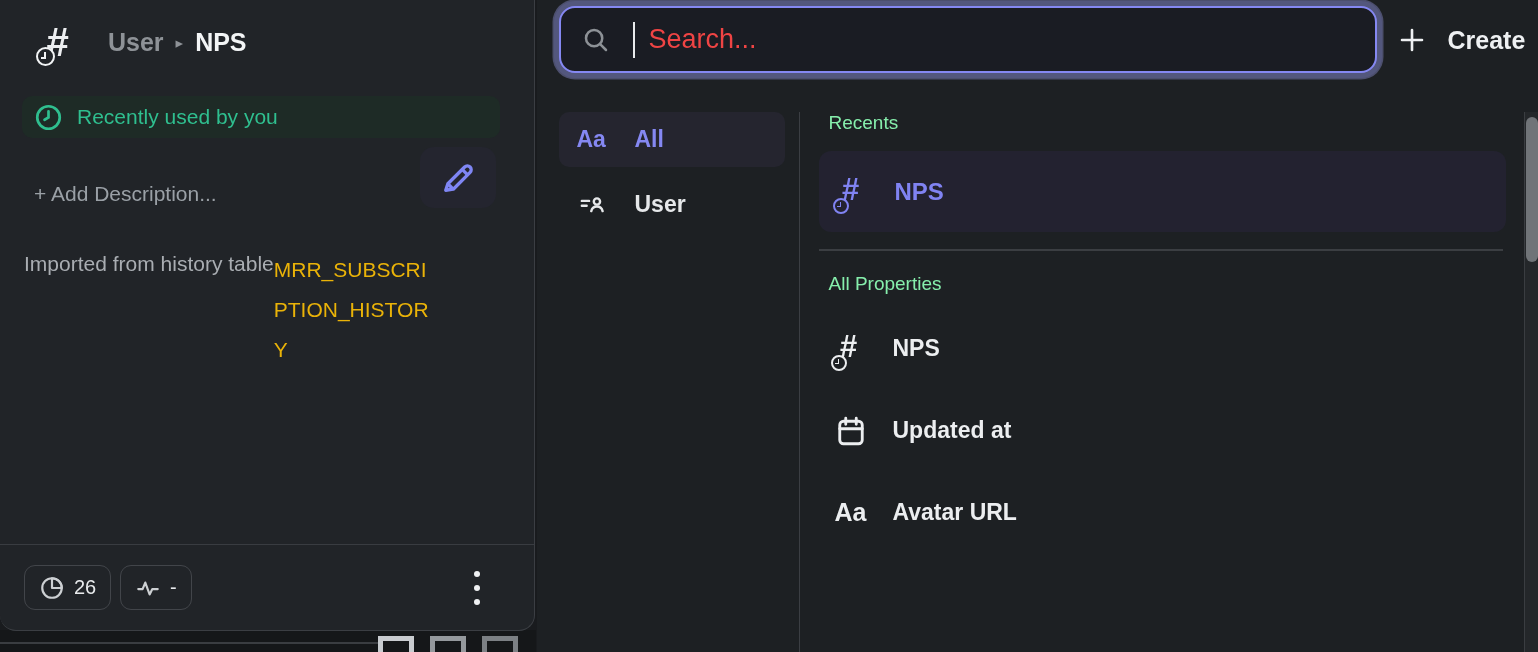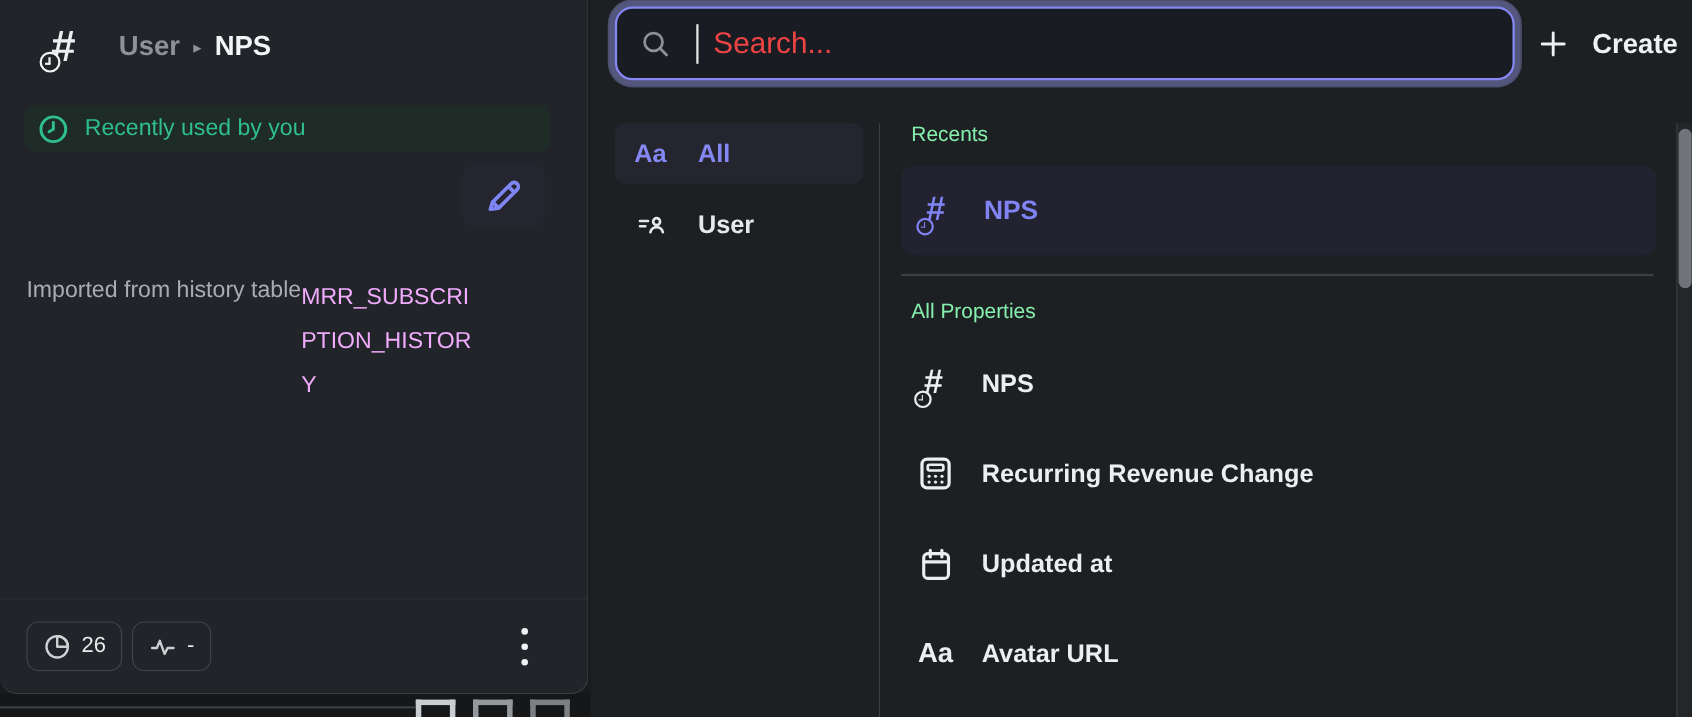--- a/index.html
+++ b/index.html
@@ -35,21 +35,21 @@
   .recent-pill { position:absolute; left:22px; top:96px; width:478px; height:42px;
     background:#1e2b26; border-radius:10px; display:flex; align-items:center; gap:15px; padding-left:13px; }
   .pill-label { color:#2fbf8f; font-size:21px; }
 
   .add-desc { position:absolute; left:34px; top:182px; font-size:21px; color:#9aa0a6; cursor:pointer; }
   .edit-btn { position:absolute; left:420px; top:147px; width:76px; height:61px;
     background:#24252f; border:none; border-radius:14px; display:flex; align-items:center; justify-content:center; cursor:pointer; }
 
   .meta-row { position:absolute; left:24px; top:250px; width:487px; display:flex; }
   .meta-label { font-size:21px; color:#a9adb2; padding-top:2px; }
-  .meta-value { width:160px; font-size:21px; color:#f0abfc; line-height:40px; word-break:break-all; }
+  .meta-value { width:160px; font-size:21px; color:#eab308; line-height:40px; word-break:break-all; }
 
   .card-footer { position:absolute; left:0; bottom:0; width:100%; height:86px;
     border-top:1.5px solid #393c41; border-radius:0 0 16px 16px; }
   .chip { position:absolute; top:20px; height:45px; border:1.5px solid #42454a; border-radius:11px;
     display:flex; align-items:center; gap:9px; padding:0 14px; background:transparent; cursor:pointer; }
   .chip.c1 { left:24px; }
   .chip.c2 { left:120px; }
   .chip-text { font-size:20px; color:#e8eaec; }
   .kebab { position:absolute; left:462px; top:14px; width:30px; height:58px; background:none; border:none;
     display:flex; flex-direction:column; align-items:center; justify-content:center; gap:8px; cursor:pointer; }
@@ -135,20 +135,21 @@
     </div>
 
     <div class="recent-pill">
       <svg width="27" height="27" viewBox="0 0 24 24">
         <circle cx="12" cy="12" r="10" fill="none" stroke="#2fbf8f" stroke-width="2.4"></circle>
         <path d="M12 6.5 V12 L8.5 14" fill="none" stroke="#2fbf8f" stroke-width="2.4" stroke-linecap="round"></path>
       </svg>
       <span class="pill-label">Recently used by you</span>
     </div>
 
+    <div class="add-desc">+ Add Description...</div>
 
     <button class="edit-btn">
       <svg width="42" height="42" viewBox="0 0 24 24">
         <path d="M5 19 L6.2 15.3 L15.8 5.7 a2.2 2.2 0 0 1 3.1 0 l0 0 a2.2 2.2 0 0 1 0 3.1 L9.3 18.4 Z" fill="none" stroke="#7f86f4" stroke-width="1.9" stroke-linejoin="round"></path>
         <path d="M14.4 7.1 l3.1 3.1" stroke="#7f86f4" stroke-width="1.9"></path>
         <path d="M6.2 15.3 l2.6 2.6" stroke="#7f86f4" stroke-width="1.9"></path>
       </svg>
     </button>
 
     <div class="meta-row">
@@ -235,37 +236,20 @@
       <div class="prop-row">
         <span class="icon-cell">
           <span class="hash-sm white-ic">
             <span class="hg">#</span>
             <span class="cb"></span>
           </span>
         </span>
         <span class="row-label">NPS</span>
       </div>
 
-      <div class="prop-row">
-        <span class="icon-cell">
-          <svg width="37" height="37" viewBox="0 0 24 24">
-            <rect x="4" y="3.5" width="16" height="17" rx="3" fill="none" stroke="#eceef0" stroke-width="1.9"></rect>
-            <rect x="7.4" y="6.8" width="9.2" height="3.4" rx="1" fill="none" stroke="#eceef0" stroke-width="1.6"></rect>
-            <g fill="#eceef0">
-              <circle cx="8.2" cy="13.6" r="0.95"></circle>
-                <circle cx="12" cy="13.6" r="0.95"></circle>
-                <circle cx="15.8" cy="13.6" r="0.95"></circle>
-              <circle cx="8.2" cy="17" r="0.95"></circle>
-                <circle cx="12" cy="17" r="0.95"></circle>
-                <circle cx="15.8" cy="17" r="0.95"></circle>
-            </g>
-          </svg>
-        </span>
-        <span class="row-label">Recurring Revenue Change</span>
-      </div>
 
       <div class="prop-row">
         <span class="icon-cell">
           <svg width="36" height="36" viewBox="0 0 24 24">
             <rect x="4.5" y="5.5" width="15" height="15" rx="2.5" fill="none" stroke="#eceef0" stroke-width="1.9"></rect>
             <path d="M8.5 3.5 v4 M15.5 3.5 v4 M4.5 10.5 h15" stroke="#eceef0" stroke-width="1.9" stroke-linecap="round"></path>
           </svg>
         </span>
         <span class="row-label">Updated at</span>
       </div>

